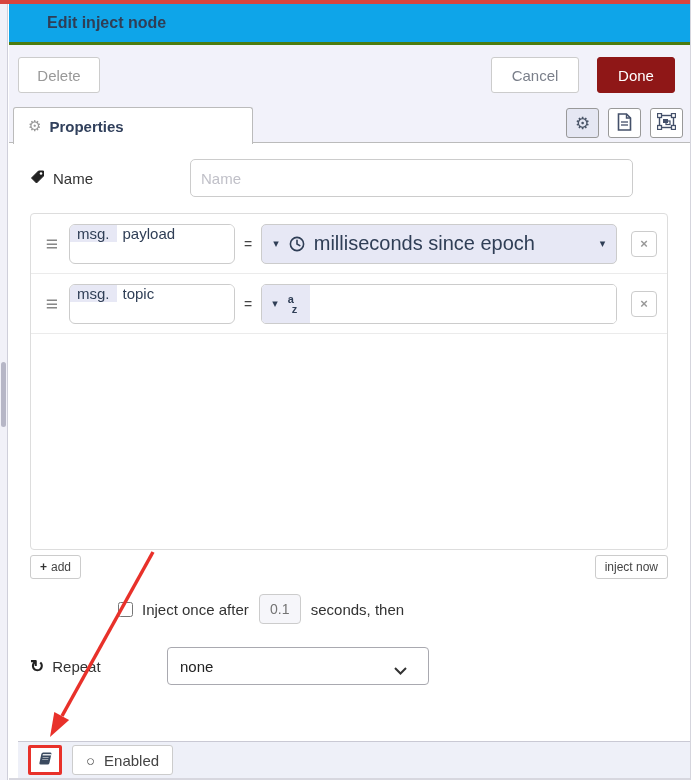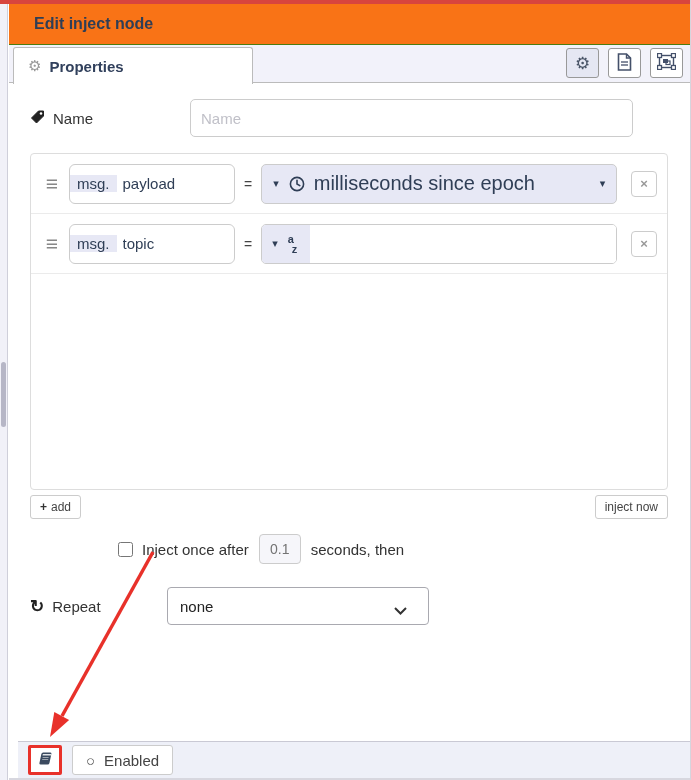--- a/index.html
+++ b/index.html
@@ -6,22 +6,22 @@
   body { font-family:"Liberation Sans", sans-serif; background:#fff; }
   .app { position:relative; width:691px; height:780px; background:#fff; overflow:hidden;
          border-right:1px solid #d5d5dd; font-family:"Liberation Sans", sans-serif; }
   .topbar { position:absolute; top:0; left:0; right:0; height:4px; background:#d8453e; z-index:5; }
   .gutter { position:absolute; top:4px; left:0; bottom:0; width:8px; background:#f1f1f8;
             border-right:1px solid #cfcfda; z-index:4; }
   .scroll-thumb { position:absolute; top:358px; left:1px; width:5px; height:65px;
                   background:#b6b6c6; border-radius:3px; }
   .tray { position:absolute; left:9px; top:4px; right:0; bottom:0; display:flex; flex-direction:column; }
 
-  .title-row { height:41px; background:#f97316; border-bottom:1px solid #4d7c0f;
-               display:flex; align-items:center; padding-left:25px; flex:none; }
+  .title-row { height:41px; background:#0ea5e9; border-bottom:3px solid #4d7c0f;
+               display:flex; align-items:center; padding-left:38px; flex:none; }
   .title { font-size:16px; font-weight:bold; color:#2f3e56; }
 
   .btn-row { height:60px; background:#f2f2fa; display:flex; align-items:center;
              padding:0 15px 0 9px; flex:none; }
   .btn { height:36px; border:1px solid #ccc; border-radius:3px; background:#fff; font-size:15px;
          display:flex; align-items:center; justify-content:center; cursor:pointer; }
   .btn-delete { width:82px; color:#999; }
   .btn-cancel { width:88px; color:#7a7f8a; margin-left:auto; }
   .btn-done { width:78px; color:#fff; background:#8f1717; border-color:#8f1717; margin-left:18px; }
 
@@ -43,21 +43,21 @@
   .field-label { width:127px; display:flex; gap:8px; align-items:center; font-size:15px; color:#333; }
   .name-input { width:443px; height:38px; border:1px solid #ccc; border-radius:5px; padding:0 10px;
                 font-size:15px; color:#333; outline:none; }
   .name-input::placeholder { color:#c0c0c8; }
 
   .list { border:1px solid #ddd; border-radius:4px; height:337px; overflow:hidden; background:#fff; }
   .list-row { height:60px; display:flex; align-items:center; padding:0 10px 0 8px;
               border-bottom:1px solid #ebebeb; }
   .drag { color:#888; font-size:21px; width:26px; text-align:center; cursor:grab; }
   .msg-group { display:flex; width:166px; height:40px; border:1px solid #ccc; border-radius:6px;
-               overflow:hidden; background:#fff; align-items:center; margin-left:4px; flex:none; }
+               overflow:hidden; background:#fff; align-items:flex-start; margin-left:4px; flex:none; }
   .msg-prefix { background:#e7e8f5; padding:0 7px; display:flex; align-items:center;
                 font-size:15px; color:#2f3e56; }
   .msg-key-input { border:none; width:100%; font-size:15px; color:#2f3e56; padding:0 6px; outline:none; }
   .eq { margin:0 9px; color:#444; font-size:14px; }
   .typed { height:40px; border:1px solid #ccc; border-radius:5px; width:356px; display:flex;
            align-items:center; flex:none; cursor:pointer; }
   .typed.full { background:#e7e8f5; padding:0 11px; }
   .caret { color:#2f3e56; font-size:11px; }
   .clock-wrap { margin:0 9px 0 10px; display:flex; }
   .typed-label { font-size:20px; color:#2f3e56; }
@@ -112,20 +112,25 @@
   <div class="gutter">
     <div class="scroll-thumb"></div>
   </div>
 
   <div class="tray">
 
     <div class="title-row">
       <div class="title">Edit inject node</div>
     </div>
 
+    <div class="btn-row">
+      <button class="btn btn-delete">Delete</button>
+      <button class="btn btn-cancel">Cancel</button>
+      <button class="btn btn-done">Done</button>
+    </div>
 
     <div class="tab-bar">
       <div class="tab">
         <span class="tab-gear">⚙</span>
         <span>Properties</span>
       </div>
       <div class="icon-btns">
         <button class="icon-btn active">
           <span class="uni-gear">⚙</span>
         </button>

